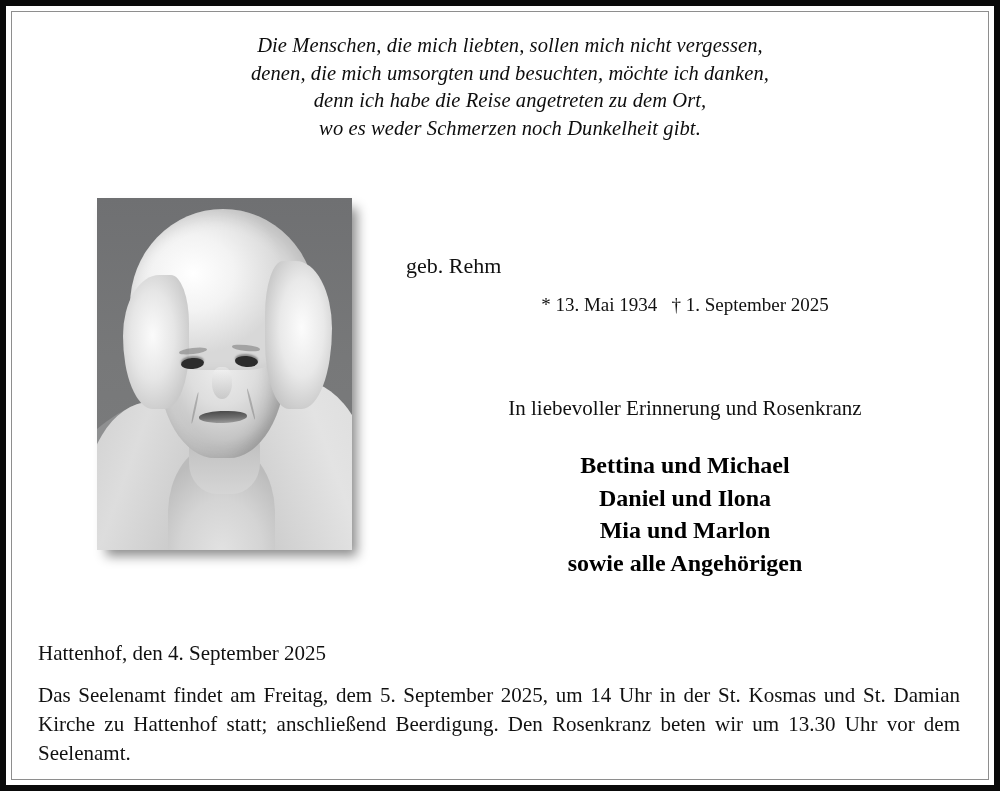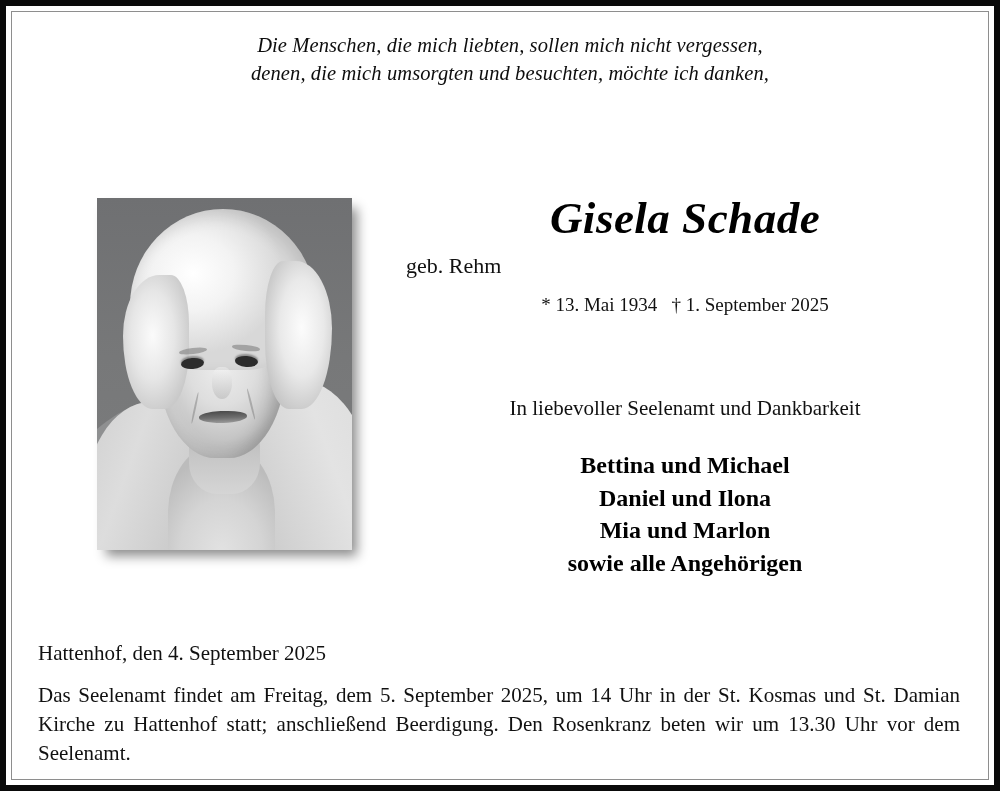--- a/index.html
+++ b/index.html
@@ -312,20 +312,22 @@
 <body>
 
 <div class="notice">
   <div class="inner-rule"></div>
 
   <div class="sheet">
 
     <div class="verse">
       <div>Die Menschen, die mich liebten, sollen mich nicht vergessen,</div>
       <div>denen, die mich umsorgten und besuchten, möchte ich danken,</div>
+      <div>denn ich habe die Reise angetreten zu dem Ort,</div>
+      <div>wo es weder Schmerzen noch Dunkelheit gibt.</div>
     </div>
 
     <div class="photo-wrap">
       <div class="photo">
         <div class="pt-bg"></div>
         <div class="pt-body"></div>
         <div class="pt-jacket-l"></div>
         <div class="pt-jacket-r"></div>
         <div class="pt-shirt"></div>
         <div class="pt-neck"></div>
@@ -337,25 +339,24 @@
         <div class="pt-brow r"></div>
         <div class="pt-eye l"></div>
         <div class="pt-eye r"></div>
         <div class="pt-nose"></div>
         <div class="pt-crease l"></div>
         <div class="pt-crease r"></div>
         <div class="pt-mouth"></div>
       </div>
     </div>
 
-    <div class="name">Gisela Schade</div>
     <div class="maiden">geb. Rehm</div>
     <div class="dates">* 13. Mai 1934   † 1. September 2025</div>
 
-    <div class="dedication">In liebevoller Seelenamt und Dankbarkeit</div>
+    <div class="dedication">In liebevoller Erinnerung und Rosenkranz</div>
     <div class="family">
       <div>Bettina und Michael</div>
       <div>Daniel und Ilona</div>
       <div>Mia und Marlon</div>
       <div>sowie alle Angehörigen</div>
     </div>
 
     <div class="place-date">Hattenhof, den 4. September 2025</div>
     <div class="service"><span>Das Seelenamt findet am Freitag, dem 5. September 2025, um 14 Uhr in der St. Kosmas und St. Damian Kirche zu Hattenhof statt; anschließend Beerdigung. Den Rosenkranz beten wir um 13.30 Uhr vor dem Seelenamt.</span></div>
 

